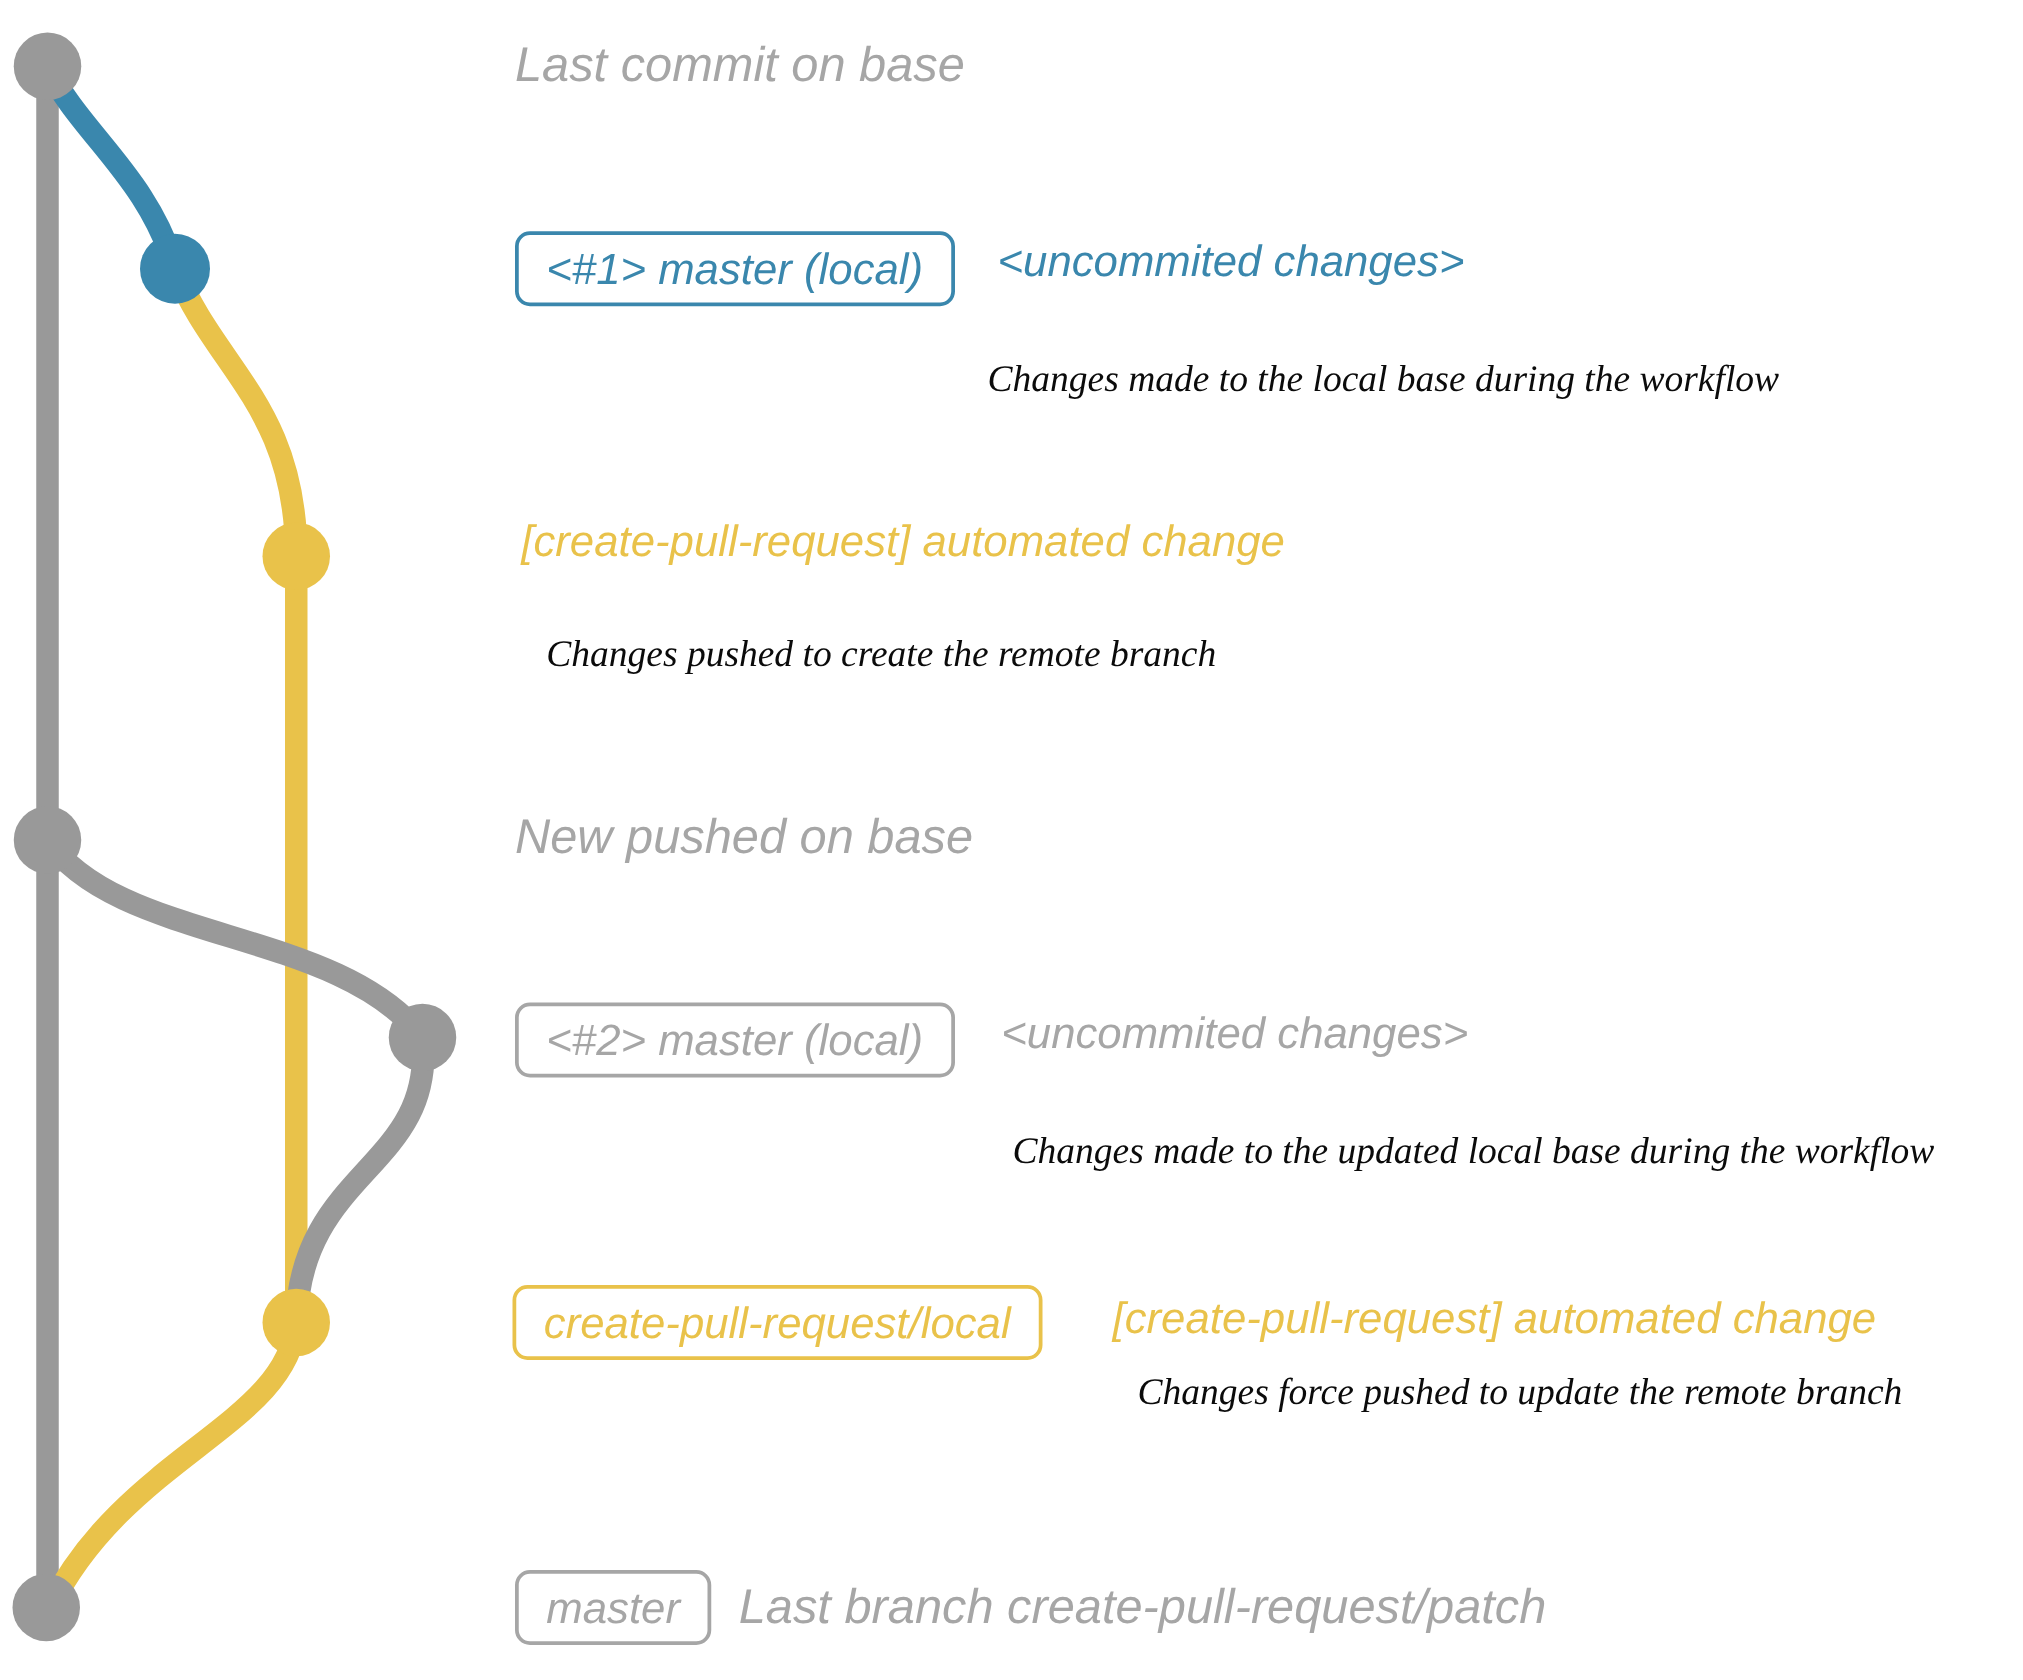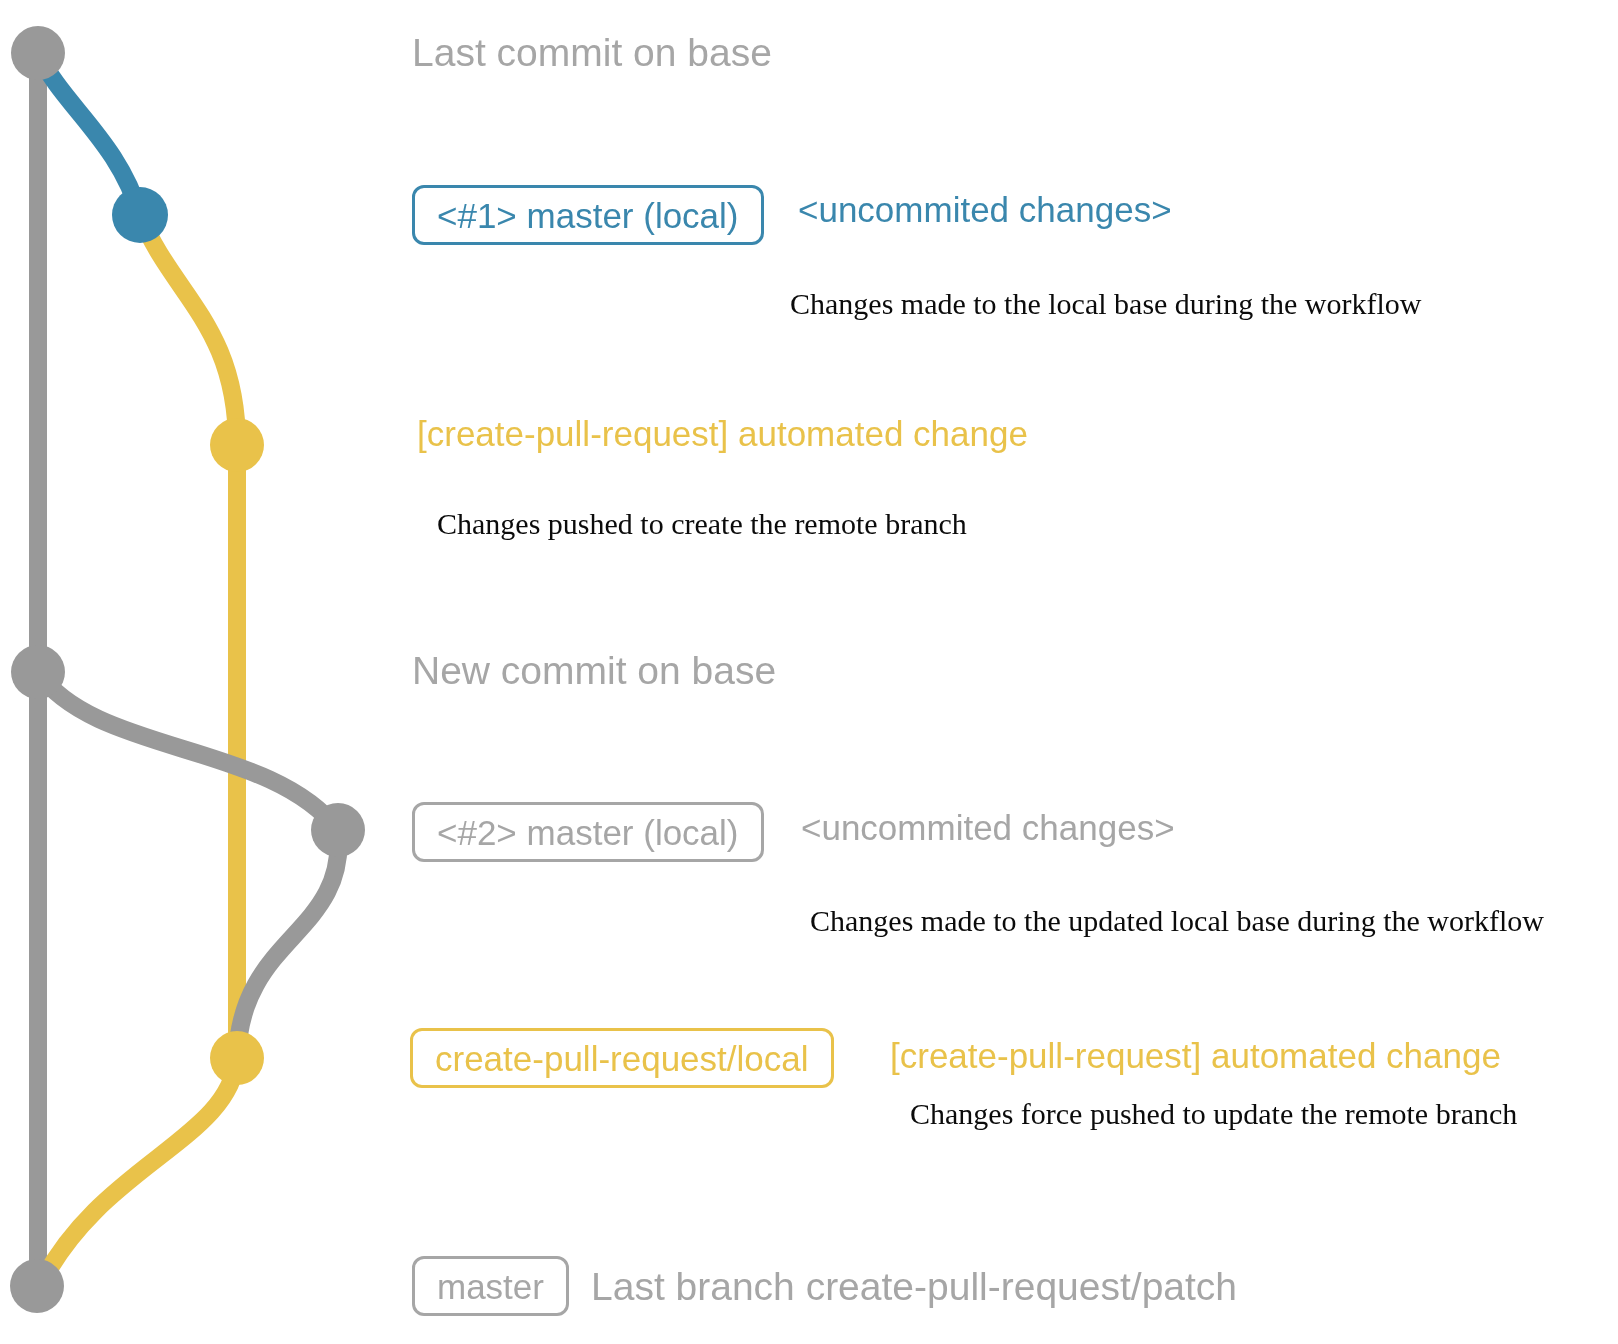--- a/index.html
+++ b/index.html
@@ -1,19 +1,20 @@
 <!DOCTYPE html>
 <html style="--graph-gray: #999999; --text-gray: #a6a6a6; --blue: #3a87ad; --yellow: #e9c24a; --description-black: #0b0b0b; --background: #ffffff;"><head>
 <meta charset="utf-8">
 <style>
   html,body{margin:0;padding:0;background:#fff;}
   .canvas{
     position:relative;width:1618px;height:1344px;
     background:var(--background,#fff);overflow:hidden;
     font-family:"Liberation Sans",sans-serif;
+    font-style:italic;
   }
   .graph-svg{position:absolute;left:0;top:0;}
   .ln{fill:none;stroke-width:18px;stroke-linecap:round;}
   .ln-gray{stroke:var(--graph-gray);}
   .ln-blue{stroke:var(--blue);}
   .ln-yellow{stroke:var(--yellow);}
   .dot-gray{fill:var(--graph-gray);}
   .dot-blue{fill:var(--blue);}
   .dot-yellow{fill:var(--yellow);}
   .abs{position:absolute;transform:translateY(-50%);white-space:nowrap;line-height:1;}
@@ -64,21 +65,21 @@
 
   <div class="abs hdr" style="left:412px;top:52px;">Last commit on base</div>
 
   <div class="abs badge c-blue" style="left:412px;top:215px;">&lt;#1&gt; master (local)</div>
   <div class="abs note c-blue" style="left:798px;top:209px;">&lt;uncommited changes&gt;</div>
   <div class="abs desc" style="left:790px;top:259px;">Changes made to the local base during the workflow</div>
 
   <div class="abs note c-yellow" style="left:417px;top:433px;">[create-pull-request] automated change</div>
   <div class="abs desc" style="left:437px;top:479px;">Changes pushed to create the remote branch</div>
 
-  <div class="abs hdr" style="left:412px;top:670px;">New commit on base</div>
+  <div class="abs hdr" style="left:412px;top:670px;">New pushed on base</div>
 
   <div class="abs badge c-gray" style="left:412px;top:832px;">&lt;#2&gt; master (local)</div>
   <div class="abs note c-gray" style="left:801px;top:827px;">&lt;uncommited changes&gt;</div>
   <div class="abs desc" style="left:810px;top:876px;">Changes made to the updated local base during the workflow</div>
 
   <div class="abs badge c-yellow" style="left:410px;top:1058px;">create-pull-request/local</div>
   <div class="abs note c-yellow" style="left:890px;top:1055px;">[create-pull-request] automated change</div>
   <div class="abs desc" style="left:910px;top:1069px;">Changes force pushed to update the remote branch</div>
 
   <div class="abs badge c-gray" style="left:412px;top:1286px;">master</div>

